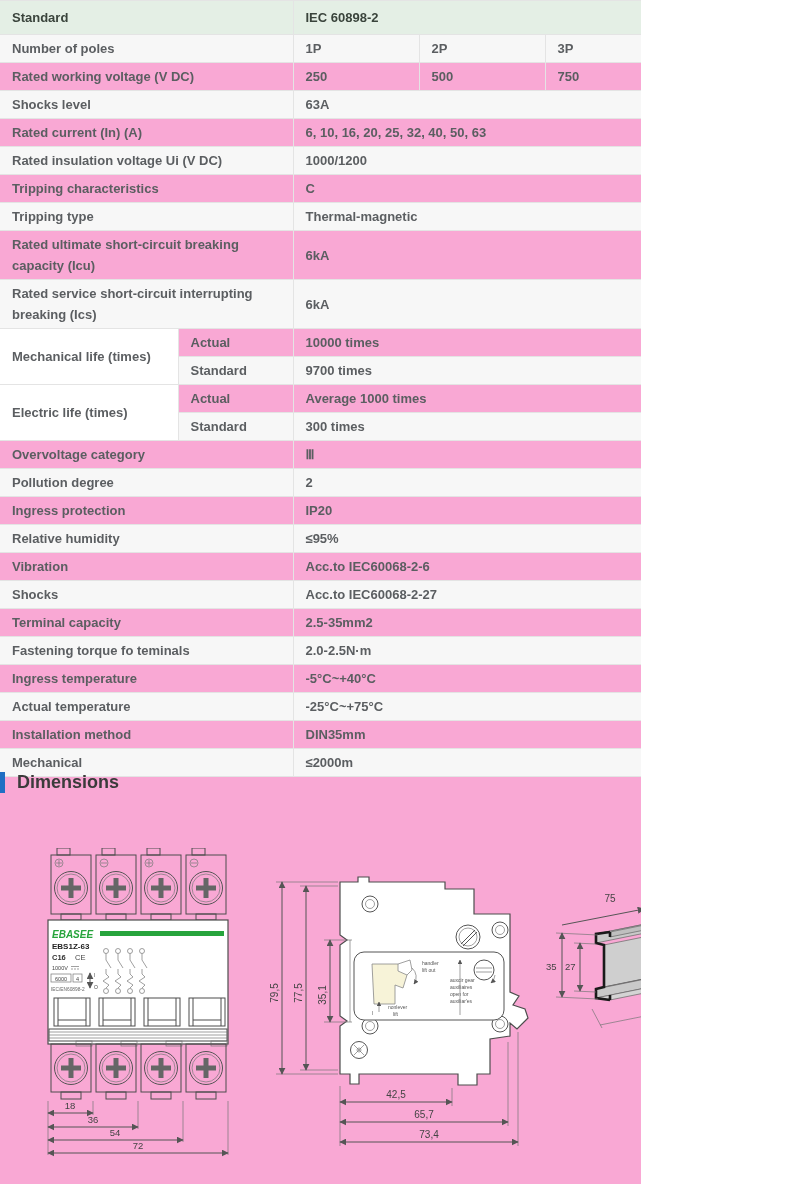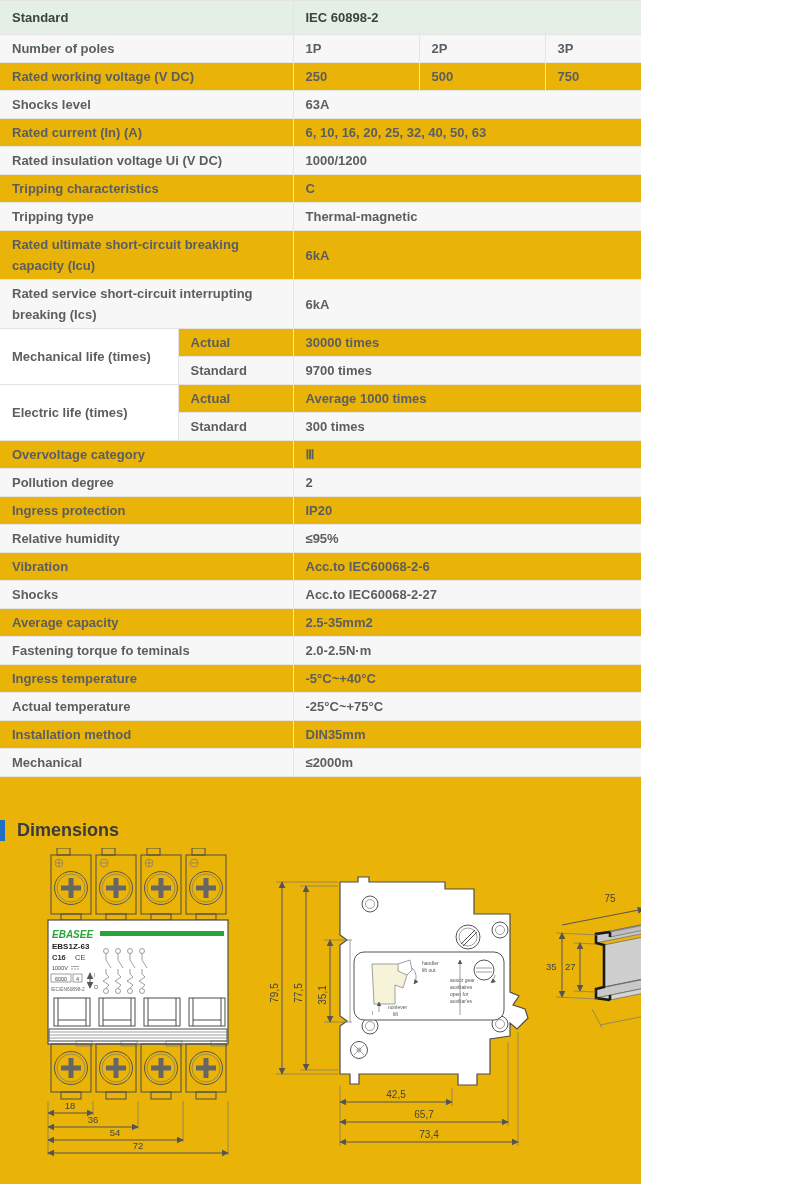--- a/index.html
+++ b/index.html
@@ -1,29 +1,29 @@
 <!DOCTYPE html>
 <html><head>
 <meta charset="utf-8">
 <style>
   html,body{margin:0;padding:0;background:#fff;}
-  .page{position:relative;width:641px;height:1184px;background:#eab308;
+  .page{position:relative;width:641px;height:1184px;background:#f9a8d4;
         font-family:"Liberation Sans",sans-serif;overflow:hidden;}
   
   table.spec{border-collapse:collapse;table-layout:fixed;width:799px;
              font-size:13px;color:#5b5e61;}
   table.spec td{border:1px solid #e4e4e4;padding:3px 12px;line-height:21px;
                 vertical-align:middle;overflow:hidden;font-weight:bold;}
   table.spec td:first-child{border-left:none;}
   table.spec td:last-child{border-right:none;}
   tr.head td{background:#e4efe5;font-weight:700;color:#3a443c;padding:6px 12px;}
   tr.g{background:#f7f7f7;}
   td.glbl{background:#fff;}
   
-  .dim-heading{position:absolute;left:0;top:772px;display:flex;align-items:center;margin-top:48px;}
+  .dim-heading{position:absolute;left:0;top:772px;display:flex;align-items:center;}
   .accent{display:inline-block;width:5px;height:21px;background:#1f6fc4;}
   .dim-title{margin-left:12px;font-size:18px;font-weight:700;color:#3b3b3b;}
   
   svg{font-family:"Liberation Sans",sans-serif;}
   .drw{position:absolute;}
   .dimtxt{fill:#444;font-size:10px;}
   .dimtxt9{fill:#444;font-size:9.5px;}
   .micro{fill:#555;font-size:5px;}
   .ln{stroke:#555;stroke-width:1;fill:none;}
   .thin{stroke:#777;stroke-width:.7;fill:none;}
@@ -87,21 +87,21 @@
       <td colspan="2">Rated ultimate short-circuit breaking capacity (Icu)</td>
       <td colspan="4">6kA</td>
     </tr>
     <tr class="g">
       <td colspan="2">Rated service short-circuit interrupting breaking (Ics)</td>
       <td colspan="4">6kA</td>
     </tr>
     <tr>
       <td rowspan="2" class="glbl">Mechanical life (times)</td>
       <td>Actual</td>
-      <td colspan="4">30000 times</td>
+      <td colspan="4">10000 times</td>
     </tr>
     <tr class="g">
       <td>Standard</td>
       <td colspan="4">9700 times</td>
     </tr>
     <tr>
       <td rowspan="2" class="glbl">Electric life (times)</td>
       <td>Actual</td>
       <td colspan="4">Average 1000 times</td>
     </tr>
@@ -127,21 +127,21 @@
     </tr>
     <tr>
       <td colspan="2">Vibration</td>
       <td colspan="4">Acc.to IEC60068-2-6</td>
     </tr>
     <tr class="g">
       <td colspan="2">Shocks</td>
       <td colspan="4">Acc.to IEC60068-2-27</td>
     </tr>
     <tr>
-      <td colspan="2">Average capacity</td>
+      <td colspan="2">Terminal capacity</td>
       <td colspan="4">2.5-35mm2</td>
     </tr>
     <tr class="g">
       <td colspan="2">Fastening torque fo teminals</td>
       <td colspan="4">2.0-2.5N·m</td>
     </tr>
     <tr>
       <td colspan="2">Ingress temperature</td>
       <td colspan="4">-5°C~+40°C</td>
     </tr>

